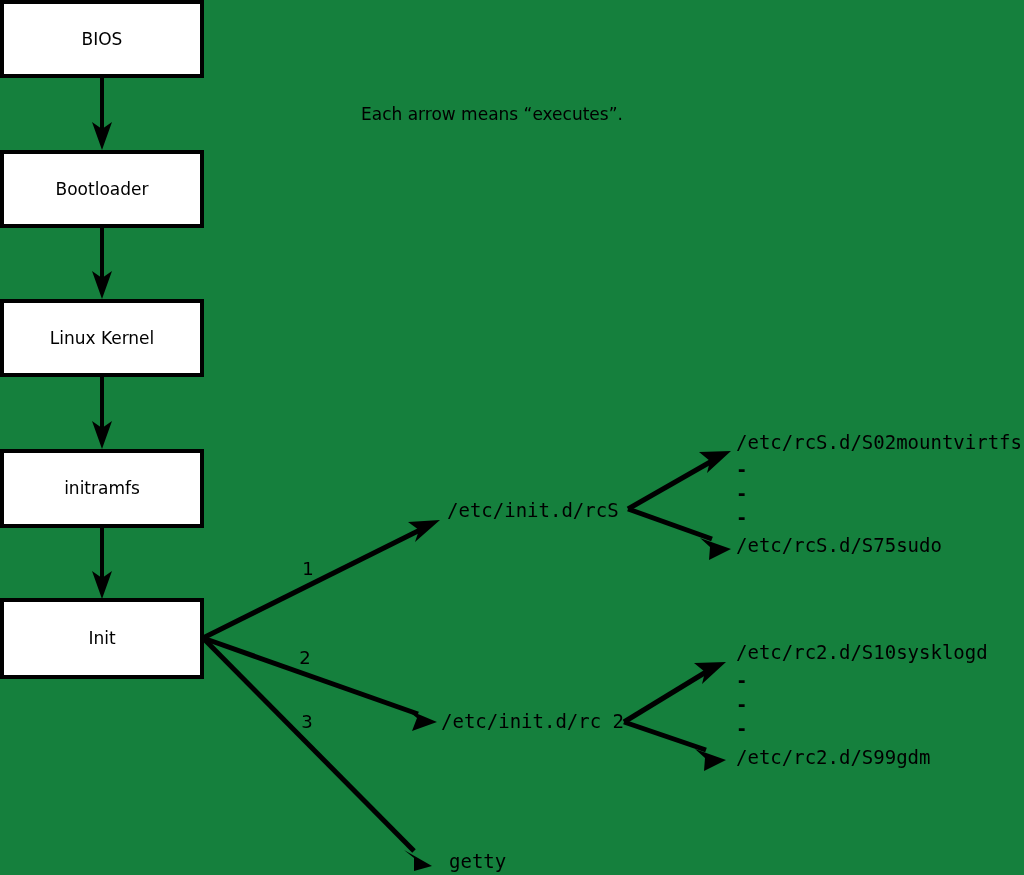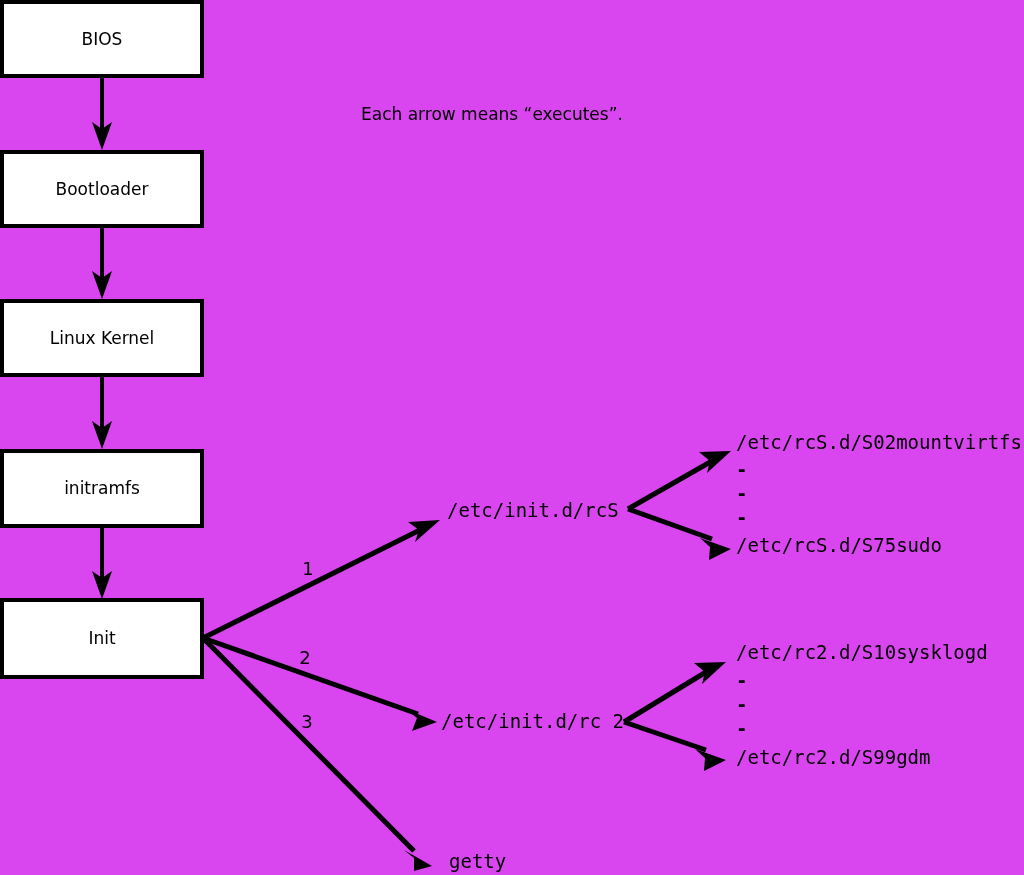--- a/index.html
+++ b/index.html
@@ -11,21 +11,21 @@
     width: 1024px;
     height: 875px;
     font-family: "Liberation Sans", sans-serif;
     color: #000000;
     overflow: hidden;
   }
   #diagram-root {
     position: relative;
     width: 1024px;
     height: 875px;
-    background: #d946ef;
+    background: #15803d;
   }
   svg#boot-diagram {
     display: block;
     width: 1024px;
     height: 875px;
   }
   .box-rect {
     fill: #ffffff;
     stroke: #000000;
     stroke-width: 4;

